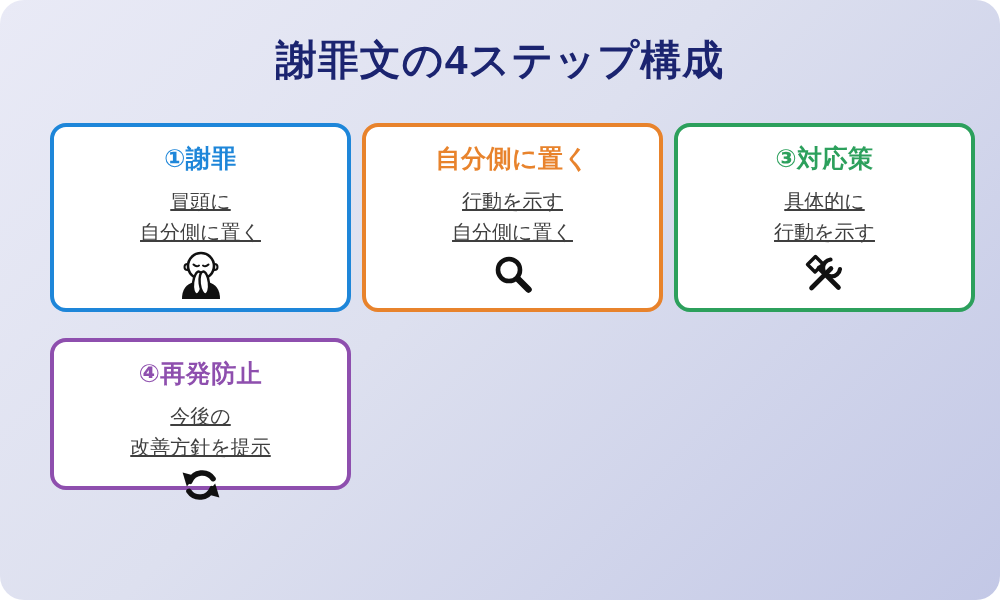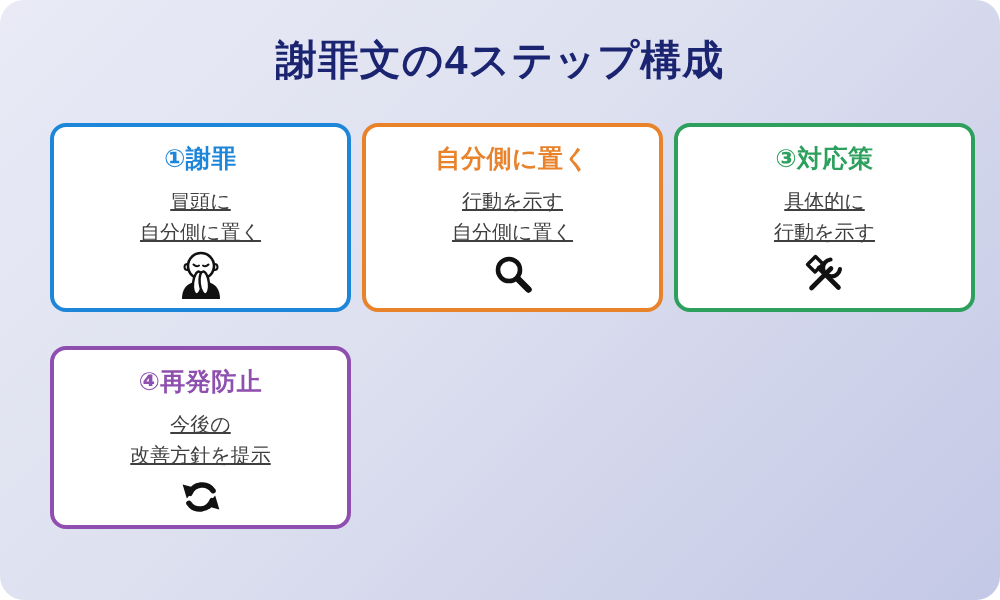--- a/index.html
+++ b/index.html
@@ -28,21 +28,21 @@
     border:4px solid var(--accent);
     border-radius:16px;
     display:flex;
     flex-direction:column;
     align-items:center;
     padding-top:15px;
   }
   .card.pos-1{left:50px;top:123px;}
   .card.pos-2{left:362px;top:123px;}
   .card.pos-3{left:674px;top:123px;}
-  .card.pos-4{left:50px;top:346px;height:183px;}
+  .card.pos-4{left:50px;top:338px;height:152px;}
   .card-heading{
     font-size:25px;
     font-weight:bold;
     color:var(--accent);
     margin-bottom:11px;
     letter-spacing:0.5px;
   }
   .card-line{
     font-size:20px;
     line-height:31px;

